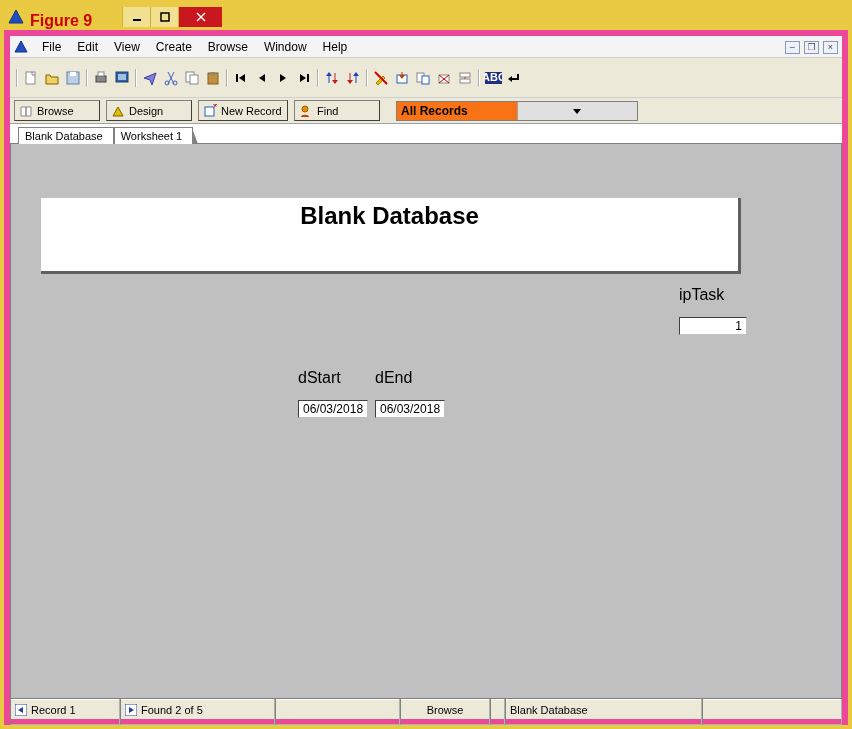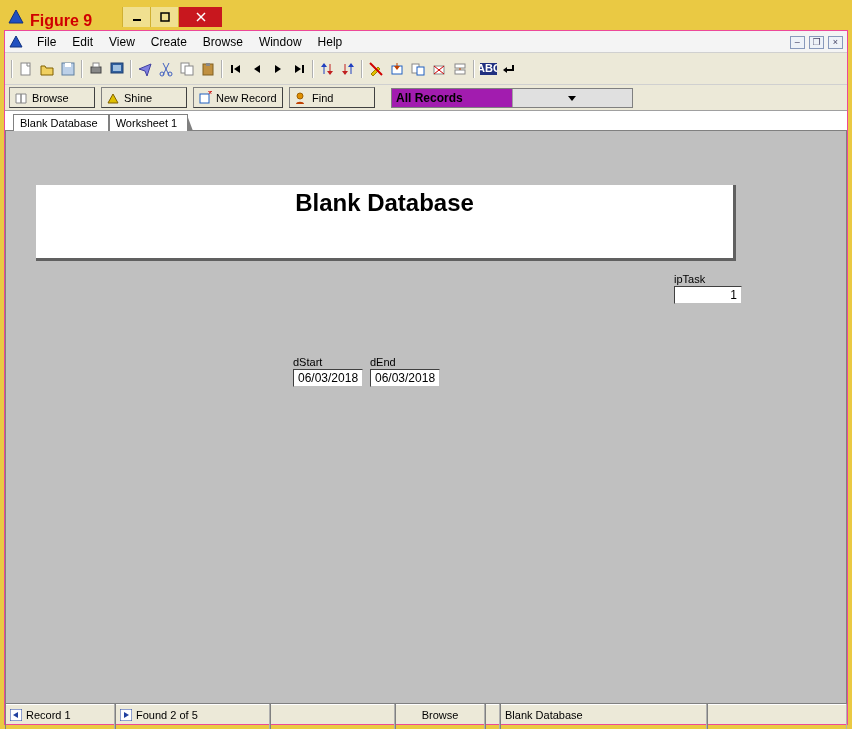--- a/index.html
+++ b/index.html
@@ -6,43 +6,43 @@
   body { width: 852px; height: 729px; overflow: hidden; }
   .outer-frame { width: 852px; height: 729px; background: #eac943; padding: 4px; display: flex; flex-direction: column; }
   .title-bar { height: 26px; display: flex; align-items: center; padding: 0 2px; }
   .title-bar .app-icon { width: 16px; height: 16px; margin: 0 6px 0 2px; }
   .title-text { font-size: 16px; font-weight: bold; color: #d00000; margin-right: 30px; margin-top: 7px; }
   .title-center { flex: 1; text-align: center; color: #404040; font-size: 13px; }
   .win-buttons { display: flex; align-items: center; height: 22px; }
   .win-btn { width: 28px; height: 20px; display: flex; align-items: center; justify-content: center; background: #f0e090; border-left: 1px solid #d0b030; }
   .win-btn.close { background: #c8171e; width: 44px; }
   .win-btn.close svg line { stroke: #fff; }
-  .inner-app { flex: 1; display: flex; flex-direction: column; background: #e8e8e8; border: 1px solid #ec4899; min-height: 0; }
+  .inner-app { flex: 1; display: flex; flex-direction: column; background: #e8e8e8; border: 6px solid #ec4899; min-height: 0; }
   .menu-bar { height: 22px; display: flex; align-items: center; padding: 0 4px; background: #f4f4f4; border-bottom: 1px solid #d0d0d0; }
   .menu-bar .app-icon { width: 14px; height: 14px; margin-right: 6px; }
   .menu-item { padding: 2px 8px; font-size: 12px; }
   .menu-spacer { flex: 1; }
   .mdi-btns span { display: inline-block; width: 15px; height: 13px; border: 1px solid #8899bb; margin-left: 1px; font-size: 9px; text-align: center; line-height: 11px; background: #eef2f8; color: #446; }
-  .toolbar { height: 32px; display: flex; align-items: center; padding: 2px 4px; background: #ece9d8; gap: 1px; border-bottom: 1px solid #d0d0d0; }
+  .toolbar { height: 40px; display: flex; align-items: center; padding: 2px 4px; background: #ece9d8; gap: 1px; border-bottom: 1px solid #d0d0d0; }
   .tbtn { width: 20px; height: 20px; display: flex; align-items: center; justify-content: center; border: 1px solid transparent; }
   .tsep { width: 2px; height: 18px; border-left: 1px solid #b0b0b0; border-right: 1px solid #fff; margin: 0 2px; }
   .action-bar { height: 26px; display: flex; align-items: center; padding: 2px 4px; background: #ece9d8; border-bottom: 1px solid #a0a0a0; gap: 6px; }
   .action-btn { height: 21px; width: 86px; display: flex; align-items: center; padding: 0 4px; border: 1px solid #808080; border-bottom-color: #404040; border-right-color: #404040; background: #ece9d8; gap: 4px; font-size: 12px; }
   .action-btn.wide { width: 90px; }
-  .dropdown { flex: 0 0 242px; margin-left: 10px; display: flex; align-items: center; border: 1px solid #808080; background: #a21caf; height: 20px; }
+  .dropdown { flex: 0 0 242px; margin-left: 10px; display: flex; align-items: center; border: 1px solid #808080; background: #f97316; height: 20px; }
   .dropdown span { flex:1; padding: 0 4px; font-size: 12px; font-weight: bold; }
   .dropdown .arrow { width: 16px; height: 18px; background: #e0e0e0; display:flex; align-items:center; justify-content:center; border-left:1px solid #a0a0a0; }
   .tabs-bar { height: 20px; background: #fff; border-bottom: 1px solid #808080; display: flex; align-items: flex-end; padding-left: 8px; }
   .tab { padding: 2px 10px 2px 6px; font-size: 11px; position: relative; border: 1px solid #808080; border-bottom: none; background:#fff; margin-bottom:-1px; }
   .tab::after { content:""; position:absolute; right:-6px; top:0; width:0;height:0; border-top:16px solid transparent; border-left:6px solid #808080;}
   .form-area { flex: 1; background: #c0c0c0; position: relative; border: 1px solid #808080; border-top:none; margin: 0; }
   .db-header { position: absolute; left: 30px; top: 54px; width: 700px; height: 76px; background: #fff; border-right: 3px solid #606060; border-bottom: 3px solid #606060; text-align: center; padding-top: 4px; }
   .db-header h1 { font-size: 24px; font-weight: bold; font-family: Arial, sans-serif; }
   .field-group { position: absolute; }
-  .field-label { font-size: 11px; color: #000; margin-bottom: 1px; display:block; }
+  .field-label { font-size: 16px; color: #000; margin-bottom: 13px; display:block; }
   .field-box { background: #fff; border-top: 1px solid #404040; border-left: 1px solid #404040; border-right: 1px solid #c0c0c0; border-bottom: 1px solid #c0c0c0; height: 18px; padding: 1px 4px; font-size: 12px; }
   .status-bar { height: 20px; background: #ece9d8; border-top: 1px solid #fff; display: flex; align-items: center; font-size: 11px; }
   .status-cell { border: 1px solid #b0b0b0; border-top-color:#808080; border-left-color:#808080; height: 18px; display:flex; align-items:center; padding: 14px 4px; gap:4px; }
   .sc-1{width:110px;} .sc-2{width:155px;} .sc-3{width:125px;} .sc-4{width:90px; justify-content:center;} .sc-5{flex:0 0 15px;} .sc-6{flex:1;} .sc-7{width:140px;}
   svg { display: block; }
 </style>
 </head>
 <body>
 
 <div class="outer-frame">
@@ -252,21 +252,21 @@
             </svg>
           </span>
         <span>Browse</span>
       </div>
       <div class="action-btn">
         <span>
             <svg width="14" height="14">
               <polygon points="2,12 12,12 7,3" fill="#e0c000" stroke="#806000"></polygon>
             </svg>
           </span>
-        <span>Shine</span>
+        <span>Design</span>
       </div>
       <div class="action-btn wide">
         <span>
             <svg width="14" height="14">
               <rect x="2" y="3" width="9" height="9" fill="#fff" stroke="#2060c0"></rect>
               <text x="10" y="7" font-size="9" fill="#c00">*</text>
             </svg>
           </span>
         <span>New Record</span>
       </div>

